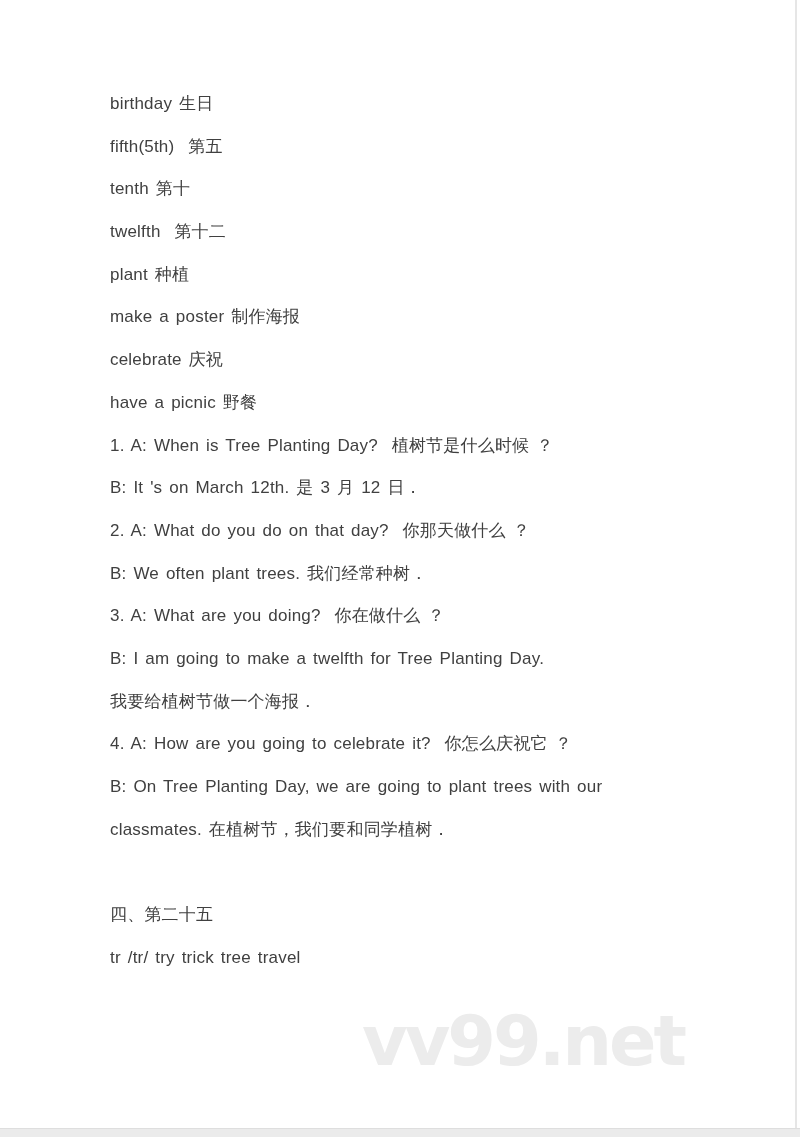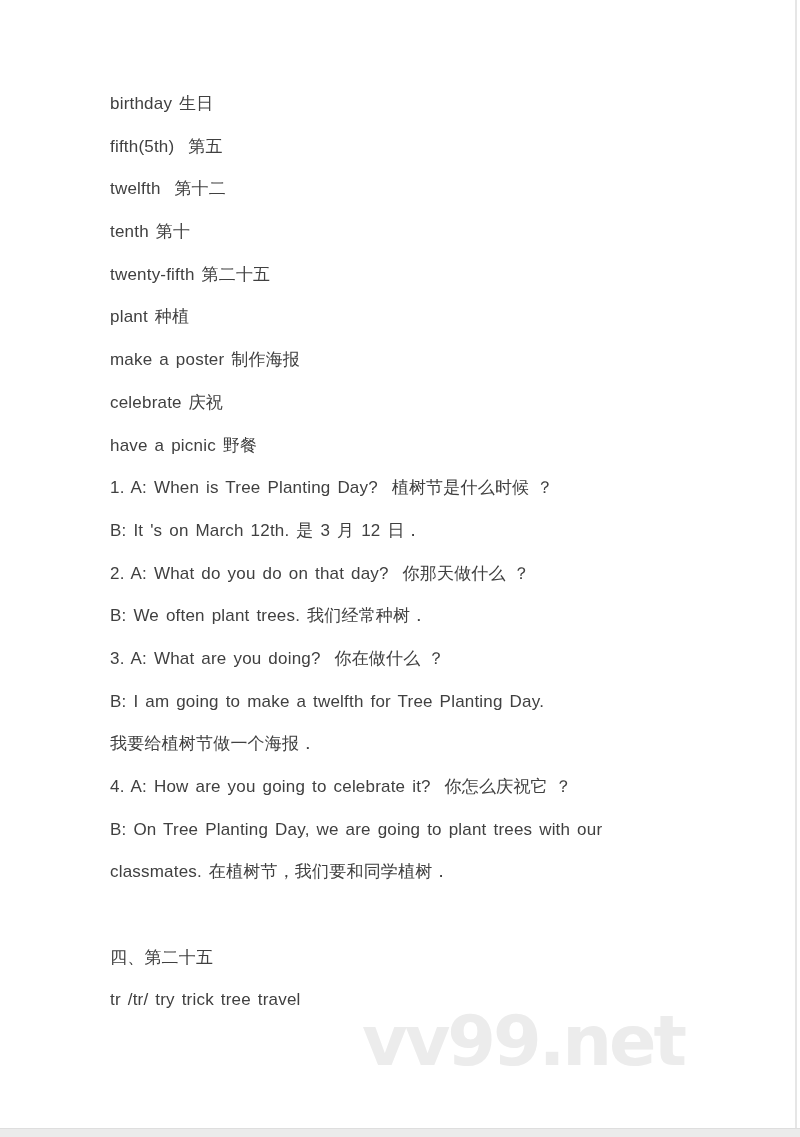--- a/index.html
+++ b/index.html
@@ -61,23 +61,22 @@
   }
 </style>
 </head>
 <body>
 
 <div class="page">
 
   <div class="content">
     <div class="line">birthday 生日</div>
     <div class="line">fifth(5th)  第五</div>
+    <div class="line">tenth 第十</div>
     <div class="line">twelfth  第十二</div>
-    <div class="line">tenth 第十</div>
-    <div class="line">twenty-fifth 第二十五</div>
     <div class="line">plant 种植</div>
     <div class="line">make a poster 制作海报</div>
     <div class="line">celebrate 庆祝</div>
     <div class="line">have a picnic 野餐</div>
     <div class="line">1. A: When is Tree Planting Day?  植树节是什么时候 ？</div>
     <div class="line">B: It 's on March 12th. 是 3 月 12 日．</div>
     <div class="line">2. A: What do you do on that day?  你那天做什么 ？</div>
     <div class="line">B: We often plant trees. 我们经常种树．</div>
     <div class="line">3. A: What are you doing?  你在做什么 ？</div>
     <div class="line">B: I am going to make a twelfth for Tree Planting Day.</div>

